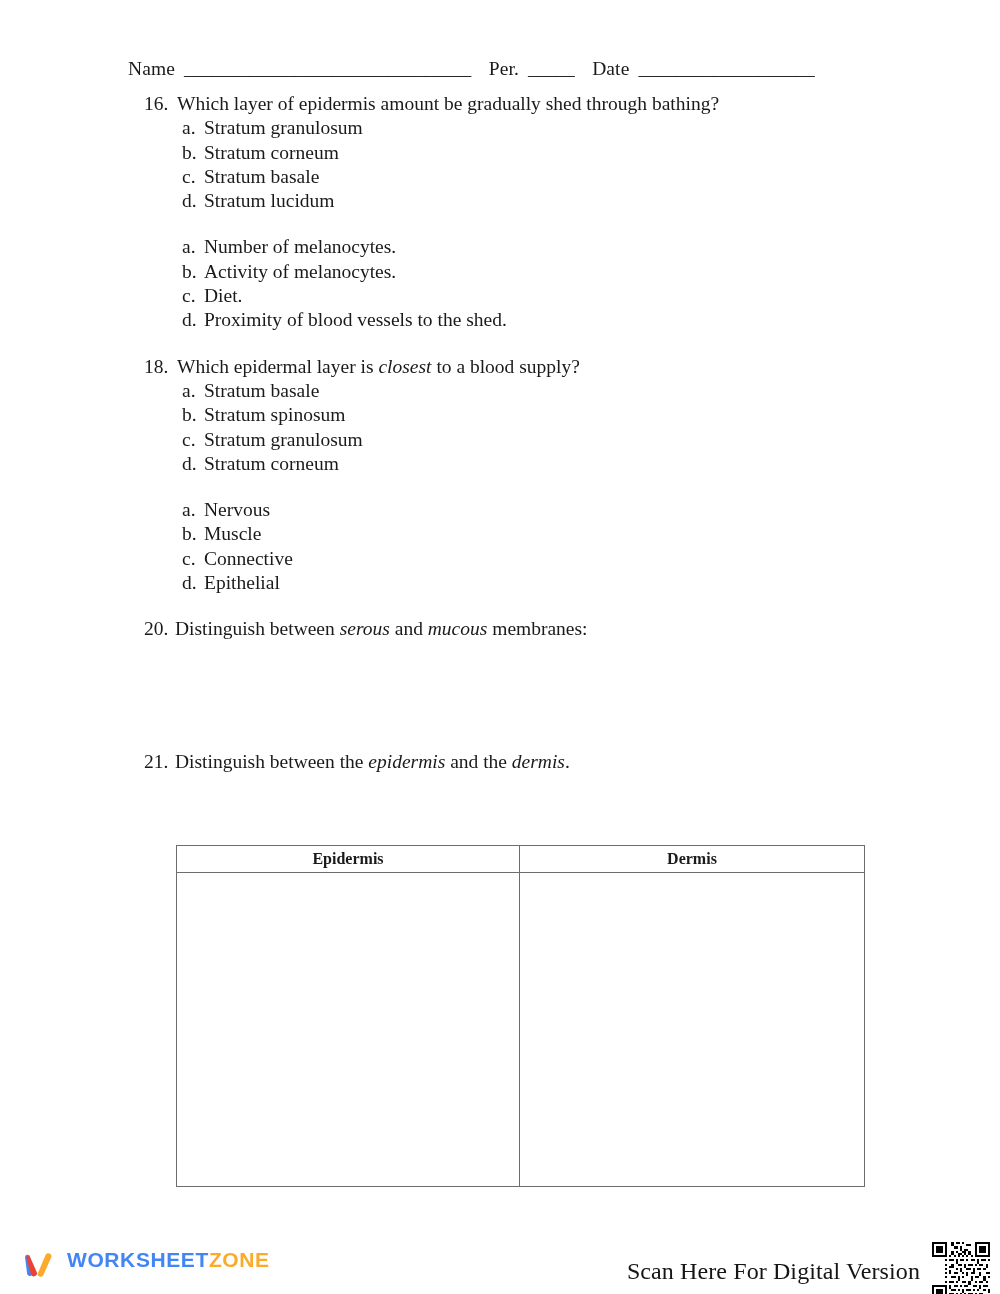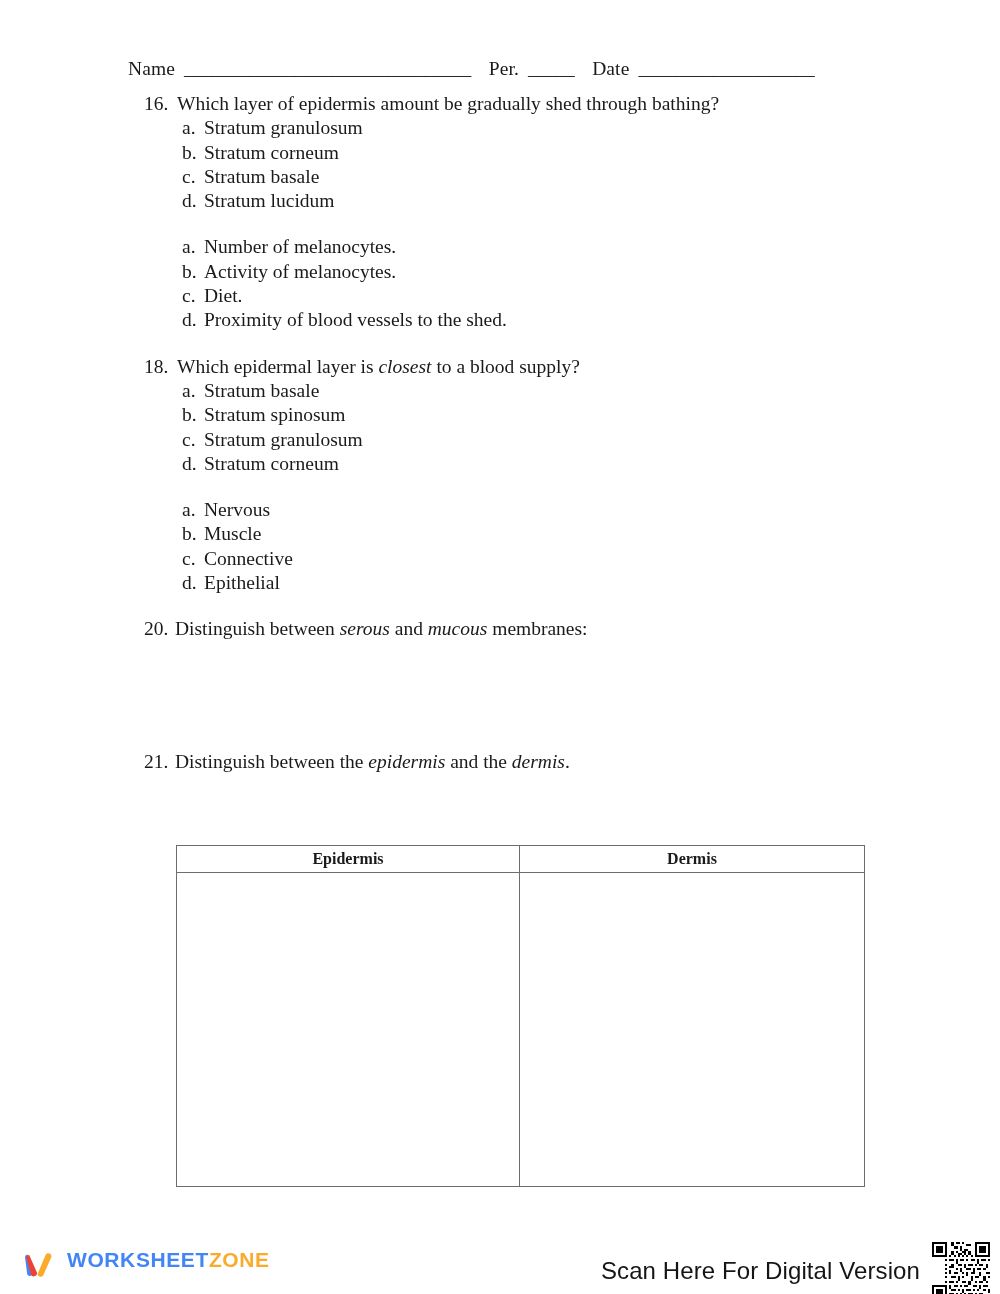--- a/index.html
+++ b/index.html
@@ -139,21 +139,21 @@
 
   .scan-wrap {
     position: absolute;
     right: 8px;
     top: 12px;
     display: flex;
     align-items: center;
     gap: 10px;
   }
   .scan-text {
-    font-family: Liberation Sans, sans-serif;
+    font-family: Liberation Serif, serif;
     font-size: 24px;
     color: #151515;
     white-space: nowrap;
     letter-spacing: 0.1px;
   }
   .qr {
     width: 62px;
     height: 62px;
     display: block;
   }

